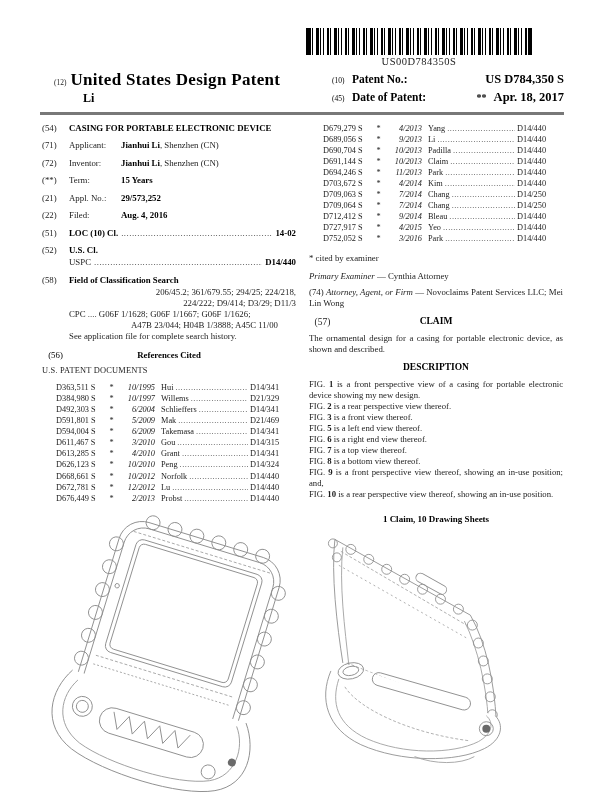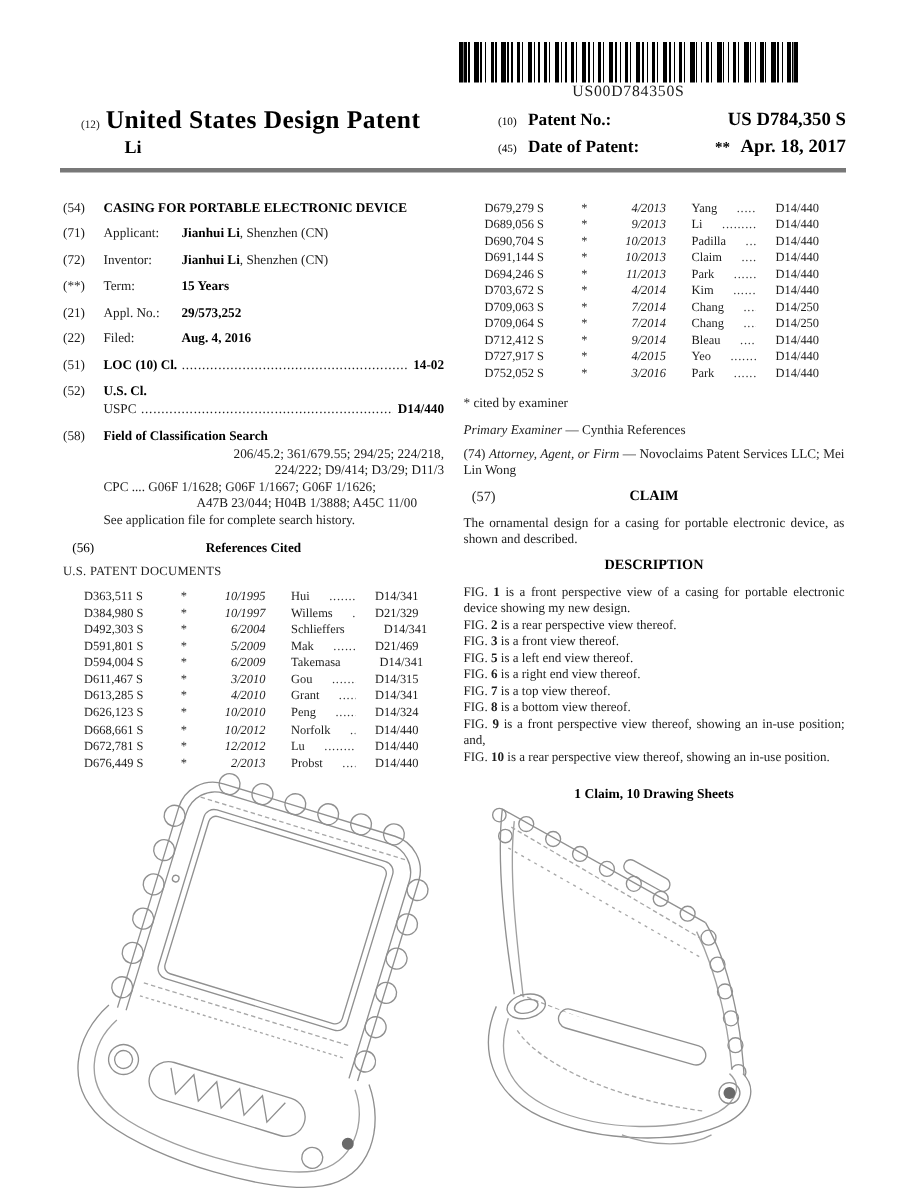--- a/index.html
+++ b/index.html
@@ -26,38 +26,38 @@
   .h-title { font-size:17px; font-weight:bold; letter-spacing:.3px; color:#000; }
   .h-author { font-size:12px; font-weight:bold; margin:1px 0 0 29px; color:#000; }
   .h-right { width:232px; font-weight:bold; color:#000; padding-top:2px; }
   .h-row { display:flex; align-items:baseline; margin-bottom:3px; }
   .h-row .h-code { font-weight:normal; width:20px; }
   .h-lab { font-size:11.5px; }
   .h-val { margin-left:auto; font-size:12.5px; }
   .h-stars { font-size:10px; margin-right:7px; }
   .rule { position:absolute; top:112px; left:40px; width:524px; height:2.5px; background:#787878; }
   
-  .cols { position:absolute; top:133px; left:42px; width:522px; display:flex; gap:13px; }
+  .cols { position:absolute; top:123px; left:42px; width:522px; display:flex; gap:13px; }
   .col { width:254px; flex:none; font-size:8.8px; line-height:1.25; }
   .field { display:flex; margin-bottom:6.5px; }
   .fnum { width:27px; flex:none; }
   .flab { width:52px; flex:none; }
   .fval { flex:1; }
   .b { font-weight:bold; color:#000; }
   .lead { flex:1; overflow:hidden; white-space:nowrap; margin:0 3px; }
   .lead::after { content:"................................................................................"; letter-spacing:.5px; }
   .ta-r { text-align:right; }
   .cls-block { margin-bottom:6.5px; }
   .cls-block .ind { padding-left:27px; display:flex; }
   .f58-lines { flex:1; }
   .refs-head { position:relative; text-align:center; margin:8px 0 5px; }
   .refs-head .fnum { position:absolute; left:0; top:0; }
   .refs-sub { text-align:left; font-size:8.4px; margin-bottom:6px; letter-spacing:.2px; }
   .ref-table { padding:0 6px 0 14px; }
-  .ref-row { display:flex; font-size:8.3px; line-height:1.33;gap:11px; }
+  .ref-row { display:flex; font-size:8.3px; line-height:1.33; }
   .r-no { width:50px; flex:none; }
   .r-star { width:11px; flex:none; text-align:center; }
   .r-date { width:38px; flex:none; text-align:right;font-style:italic; }
   .r-name { margin-left:6px; flex:none; }
   .r-lead { flex:1; overflow:hidden; white-space:nowrap; margin:0 2px; opacity:.9; }
   .r-lead::after { content:".........................................................."; letter-spacing:.5px; }
   .r-cls { width:40px; flex:none; text-align:left; }
   
   .cited { margin:9px 0 7px; }
   .para { text-align:justify; margin-bottom:2px; }
@@ -370,21 +370,21 @@
         <div class="ref-row">
           <span class="r-no">D752,052 S</span>
           <span class="r-star">*</span>
           <span class="r-date">3/2016</span>
           <span class="r-name">Park</span>
           <span class="r-lead"></span>
           <span class="r-cls">D14/440</span>
         </div>
       </div>
     <div class="cited">* cited by examiner</div>
-    <div class="examiner"><em>Primary Examiner</em><span> — Cynthia References</span></div>
+    <div class="examiner"><em>Primary Examiner</em><span> — Cynthia Attorney</span></div>
     <div class="para"><span>(74)</span> <em>Attorney, Agent, or Firm</em><span> — Novoclaims Patent Services LLC; Mei Lin Wong</span></div>
     <div class="sec-head">
       <span class="fnum">(57)</span>
       <span>CLAIM</span>
     </div>
     <div class="para">The ornamental design for a casing for portable electronic device, as shown and described.</div>
     <div class="sec-head">
       <span>DESCRIPTION</span>
     </div>
     <div class="figs">

